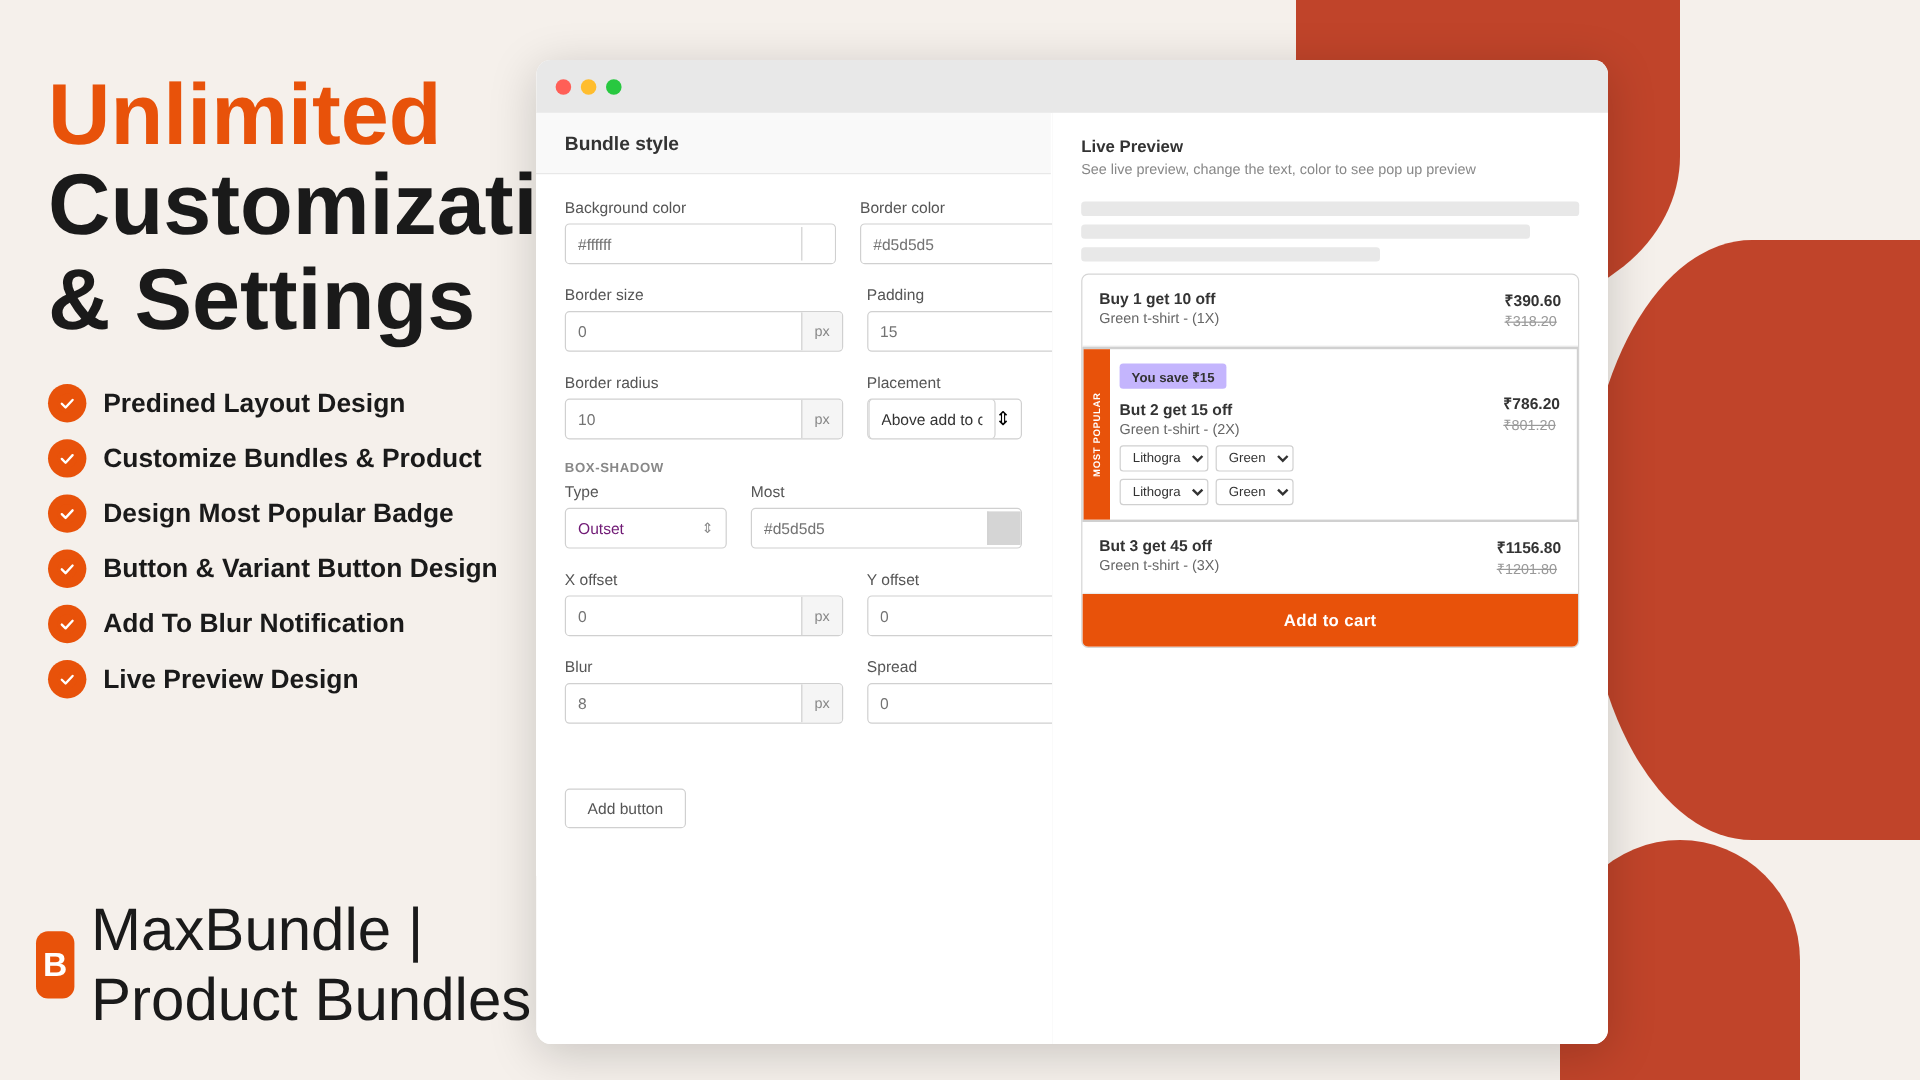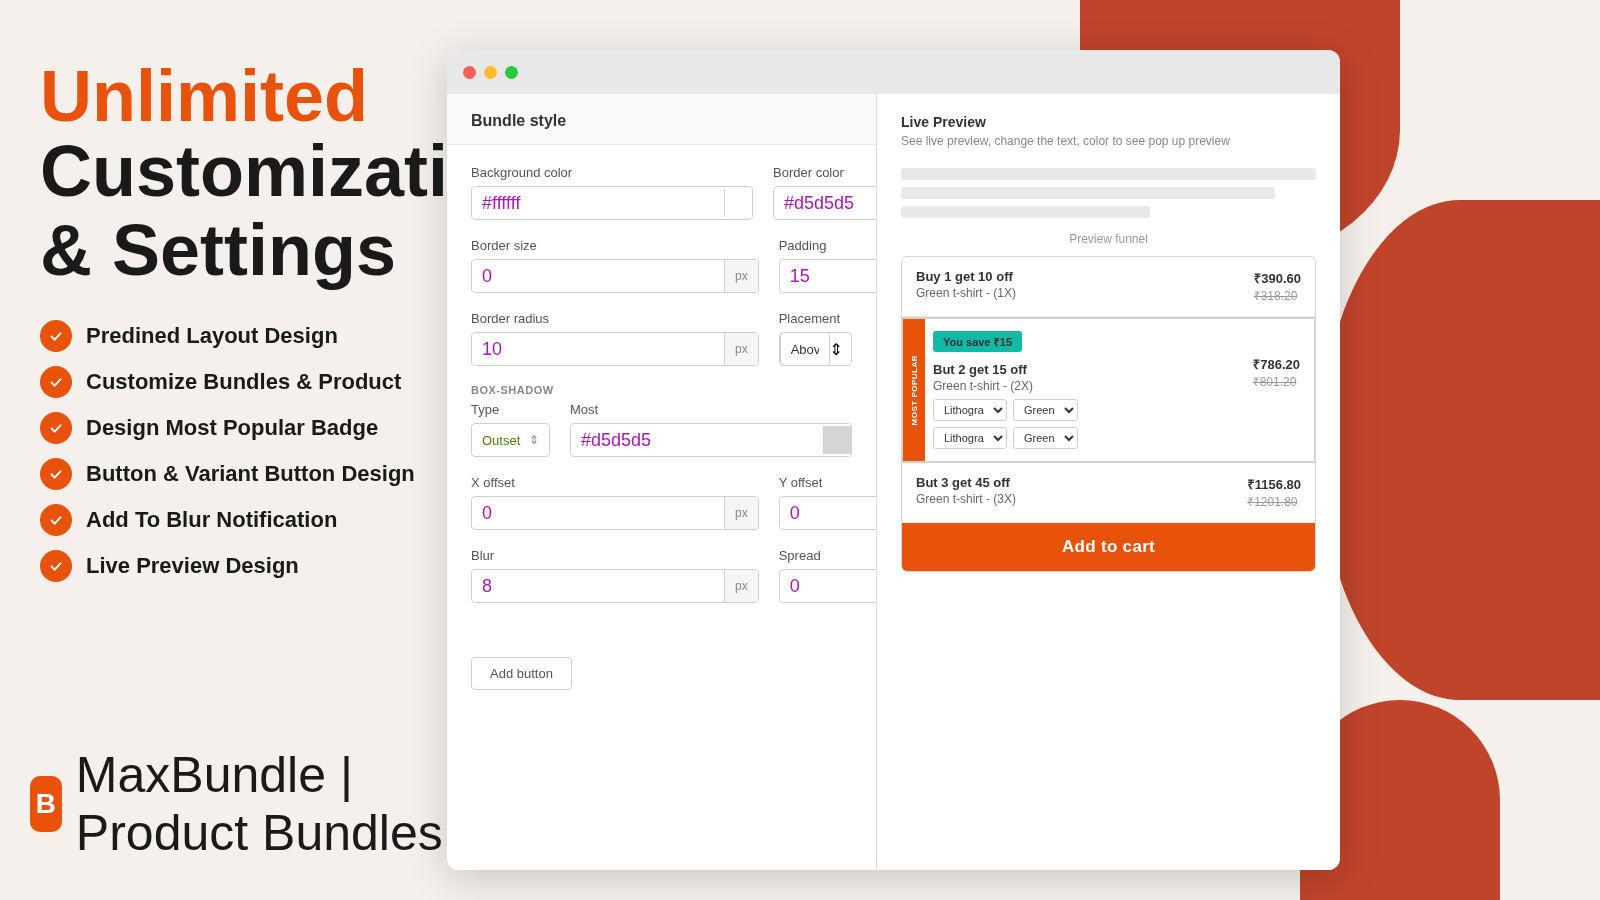--- a/index.html
+++ b/index.html
@@ -230,22 +230,22 @@
       border: 1px solid #d0d0d0;
       border-radius: 4px;
       overflow: hidden;
       height: 34px;
     }
     .field-input {
       flex: 1;
       border: none;
       outline: none;
       padding: 0 10px;
-      font-size: 18px;
-      color: #a21caf;
+      font-size: 13px;
+      color: #737373;
       background: transparent;
       height: 100%;
     }
     .field-suffix {
       padding: 0 10px;
       font-size: 12px;
       color: #888;
       background: #f5f5f5;
       border-left: 1px solid #d0d0d0;
       height: 100%;
@@ -393,21 +393,21 @@
       font-weight: 600;
       color: #333;
     }
     .price-original {
       font-size: 12px;
       color: #999;
       text-decoration: line-through;
     }
 
     .you-save-badge {
-      background: #14b8a6;
+      background: #c4b5fd;
       color: #333;
       font-size: 11px;
       font-weight: 700;
       padding: 3px 10px;
       border-radius: 3px;
       margin-bottom: 6px;
       display: inline-block;
     }
 
     .variant-selects {
@@ -424,21 +424,21 @@
       background: #fff;
       cursor: pointer;
     }
 
     .add-to-cart-btn {
       background: #e8520a;
       color: white;
       border: none;
       width: 100%;
       padding: 14px;
-      font-size: 17px;
+      font-size: 14px;
       font-weight: 700;
       cursor: pointer;
       margin-top: 0;
       letter-spacing: 0.3px;
     }
   </style>
 </head>
 <body>
 
 <div class="bg-shape-top"></div>
@@ -582,21 +582,21 @@
             </div>
           </div>
         </div>
 
         <div style="margin-bottom: 14px;">
           <div class="box-shadow-label">BOX-SHADOW</div>
           <div class="form-row">
             <div class="form-field">
               <span class="field-label">Type</span>
               <div class="select-wrap">
-                <select style="border:none;outline:none;background:transparent;font-size:13px;color:#4d7c0f;width:100%;appearance:none;">
+                <select style="border:none;outline:none;background:transparent;font-size:13px;color:#701a75;width:100%;appearance:none;">
                   <option>Outset</option>
                 </select>
                 <span class="select-arrow">⇕</span>
               </div>
             </div>
             <div class="form-field">
               <span class="field-label">Most</span>
               <div class="field-input-wrap">
                 <input class="field-input" type="text" value="#d5d5d5" style="">
                 <div class="color-swatch" style="background:#d5d5d5;"></div>
@@ -646,21 +646,20 @@
     </div>
 
     <div class="preview-panel">
       <div class="preview-title">Live Preview</div>
       <div class="preview-subtitle">See live preview, change the text, color to see pop up preview</div>
 
       <div class="skeleton-bar" style="height:12px;width:100%;margin-bottom:7px;"></div>
       <div class="skeleton-bar" style="height:12px;width:90%;margin-bottom:7px;"></div>
       <div class="skeleton-bar" style="height:12px;width:60%;margin-bottom:10px;"></div>
 
-      <div class="preview-funnel-label">Preview funnel</div>
 
       <div class="funnel-widget">
 
         
         <div class="funnel-row">
           <div class="funnel-row-text">
             <span class="funnel-row-title">Buy 1 get 10 off</span>
             <span class="funnel-row-subtitle">Green t-shirt - (1X)</span>
           </div>
           <div class="funnel-row-price">

